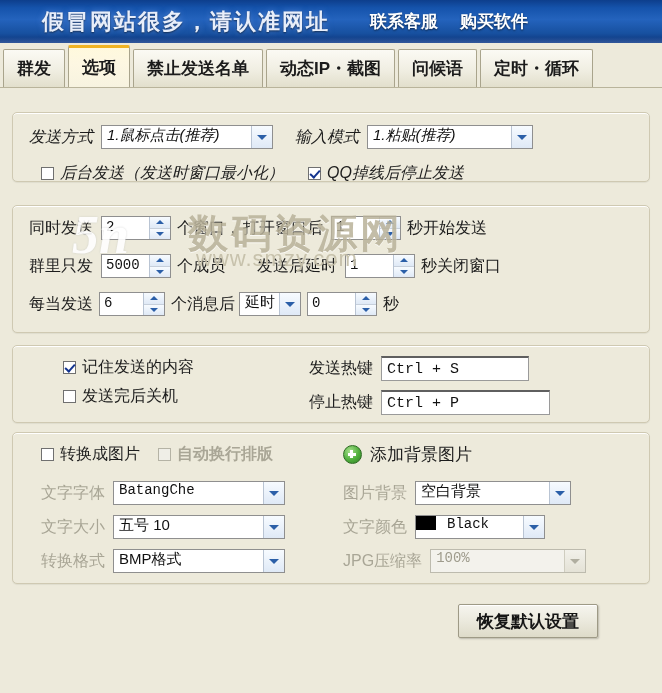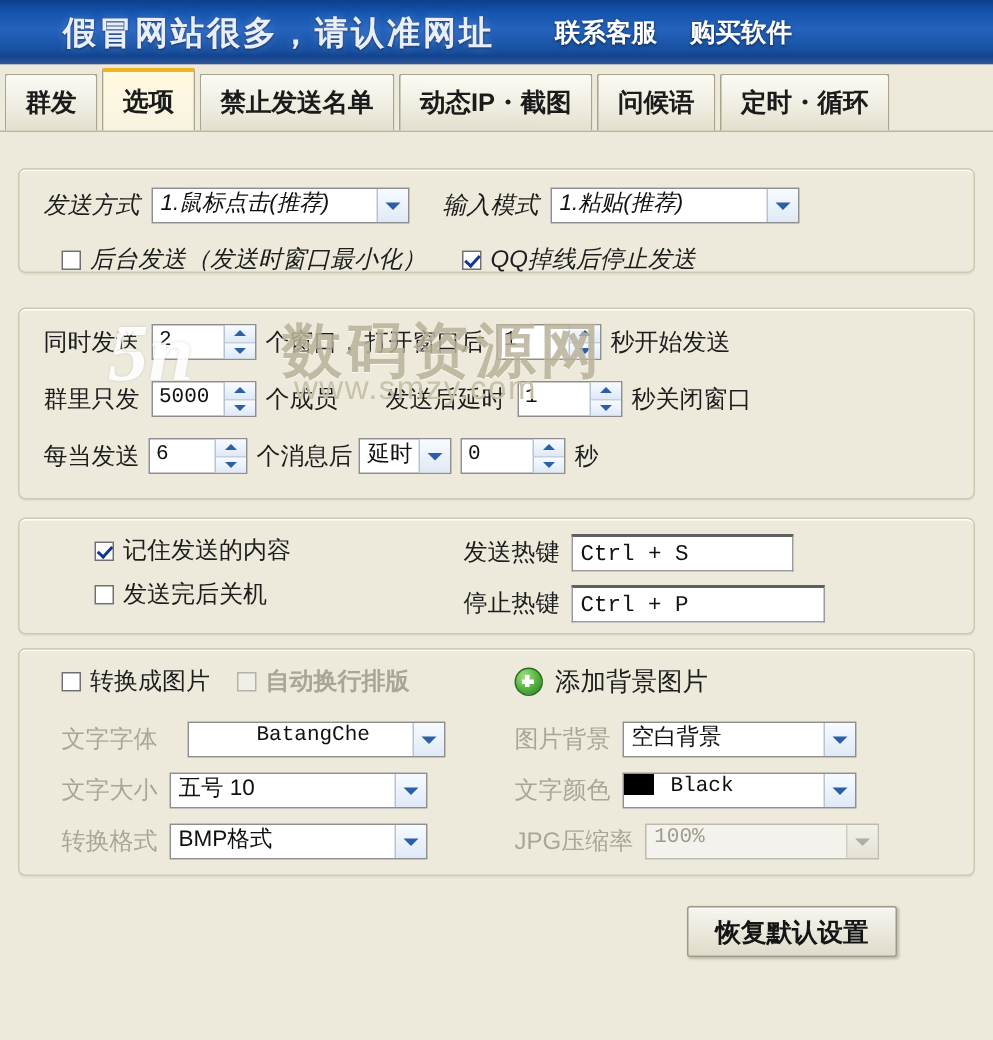--- a/index.html
+++ b/index.html
@@ -416,21 +416,21 @@
       <span class="t">自动换行排版</span>
     </span>
     <span class="addlink" style="margin-left:70px;">
       <span class="plusicon"></span>
       <span class="addlabel">添加背景图片</span>
     </span>
   </div>
 
   <div class="row" style="left:28px;top:48px;">
     <span class="lbl dim">文字字体</span>
-    <span class="combo white-disabled" style="width:172px;margin-left:20px;padding-left:40px;">
+    <span class="combo white-disabled" style="width:172px;margin-left:8px;">
       <span class="val">BatangChe</span>
       <span class="arrow">
           <i></i>
         </span>
     </span>
   </div>
   <div class="row" style="left:330px;top:48px;">
     <span class="lbl dim">图片背景</span>
     <span class="combo white-disabled" style="width:156px;margin-left:8px;">
       <span class="val cjk">空白背景</span>
@@ -444,21 +444,21 @@
     <span class="lbl dim">文字大小</span>
     <span class="combo white-disabled" style="width:172px;margin-left:8px;">
       <span class="val cjk">五号 10</span>
       <span class="arrow">
           <i></i>
         </span>
     </span>
   </div>
   <div class="row" style="left:330px;top:82px;">
     <span class="lbl dim">文字颜色</span>
-    <span class="combo white-disabled" style="width:156px;margin-left:8px;">
+    <span class="combo white-disabled" style="width:130px;margin-left:8px;">
       <span class="swatch" style="background: rgb(0, 0, 0);"></span>
       <span class="val">Black</span>
       <span class="arrow">
           <i></i>
         </span>
     </span>
   </div>
 
   <div class="row" style="left:28px;top:116px;">
     <span class="lbl dim">转换格式</span>

